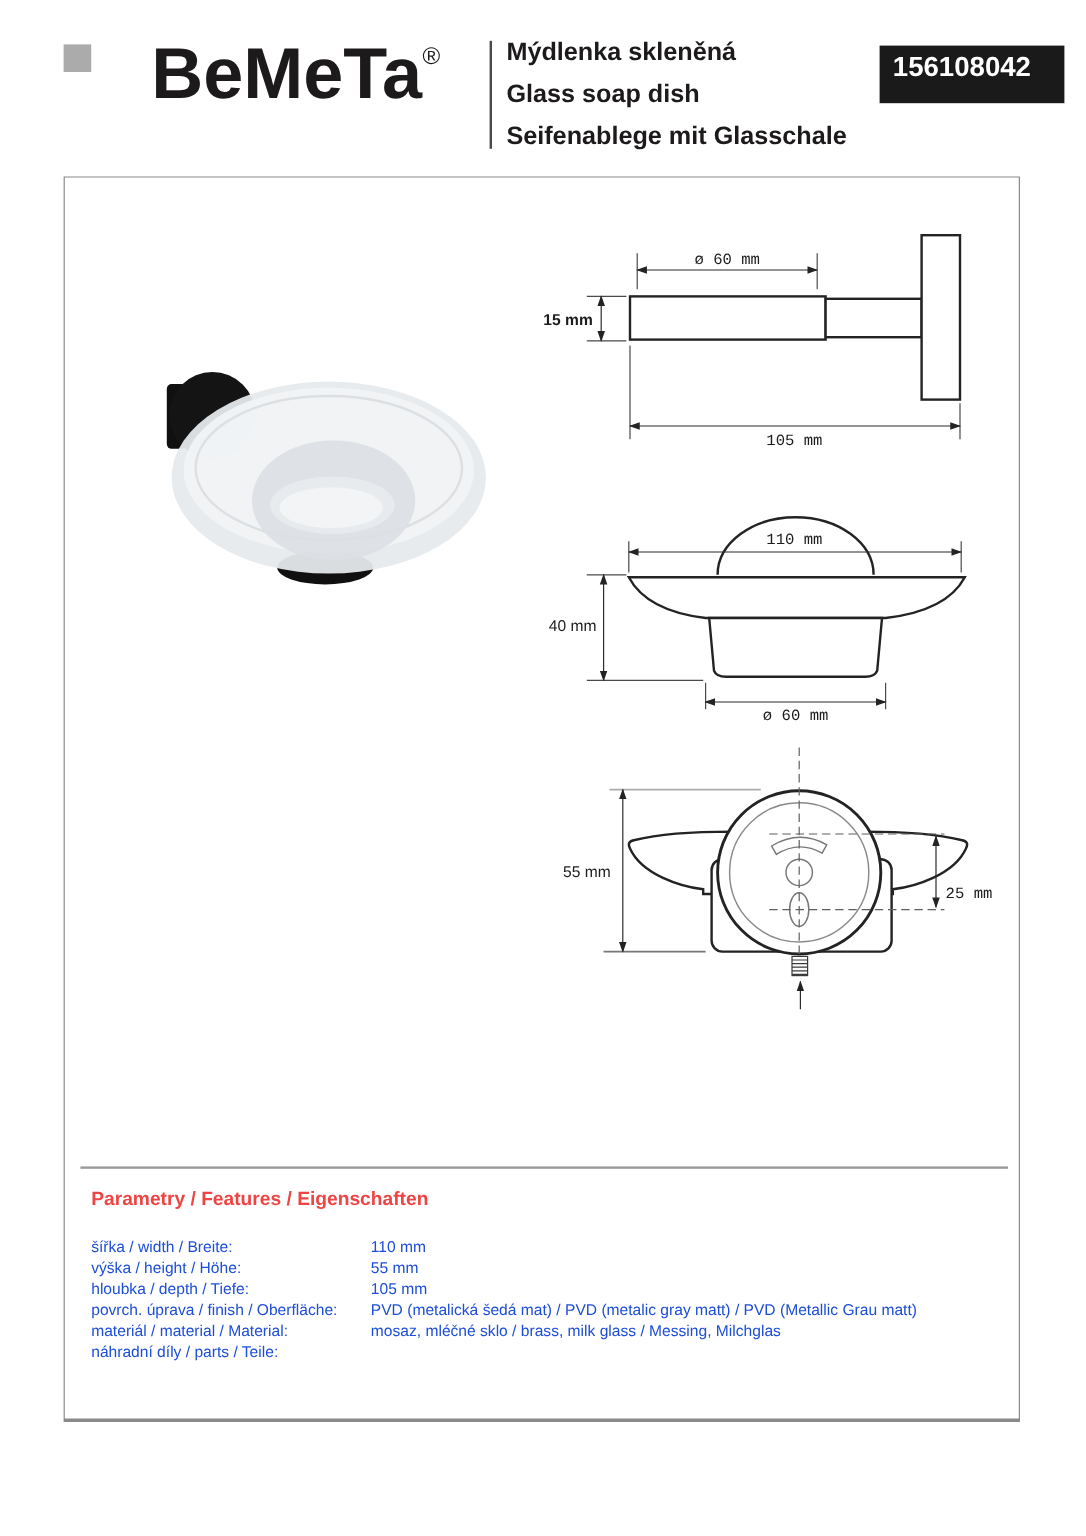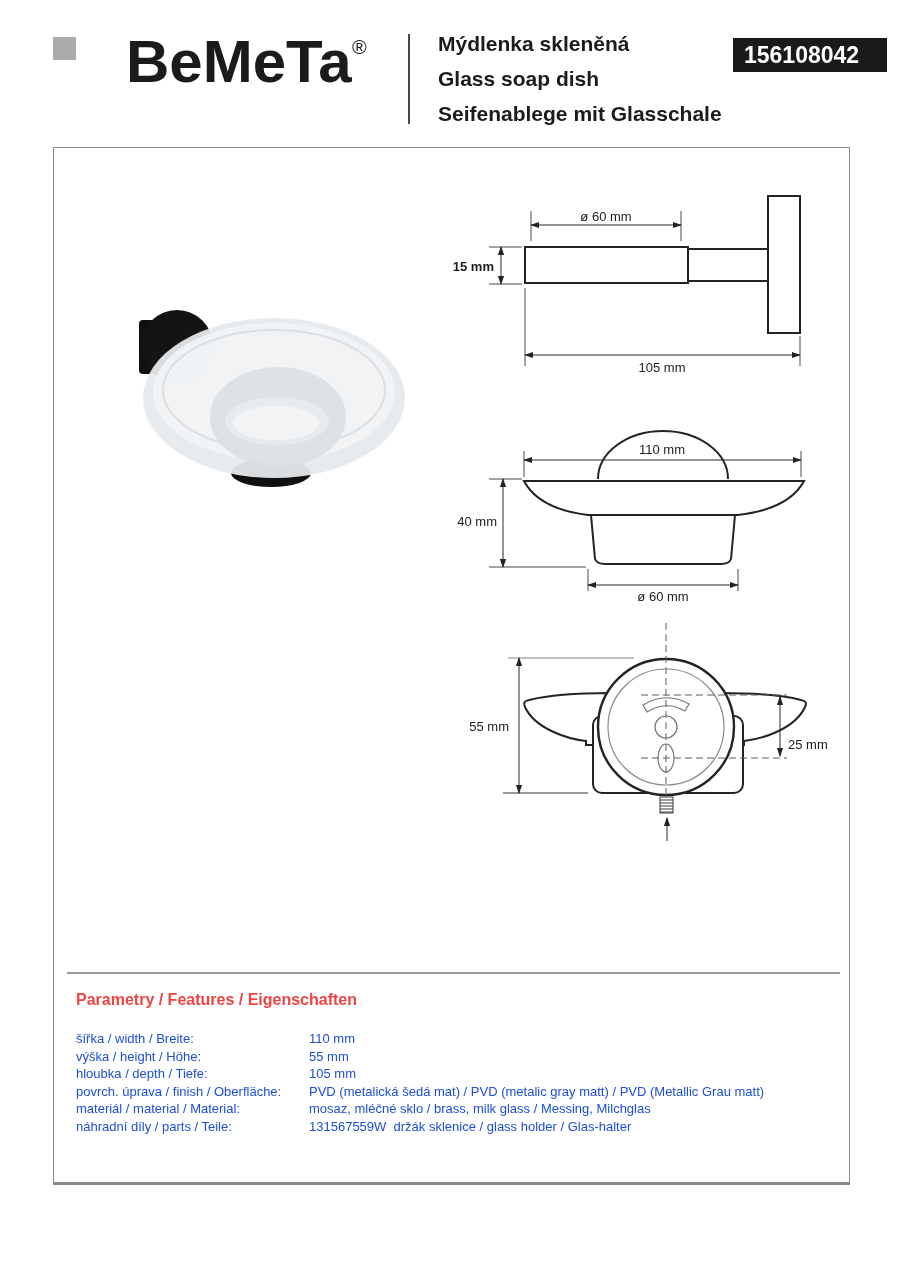--- a/index.html
+++ b/index.html
@@ -5,32 +5,32 @@
   html,body{margin:0;padding:0;background:#ffffff;}
   .page{position:relative;width:905px;height:1280px;background:#fff;overflow:hidden;
         font-family:"Liberation Sans", sans-serif;color:#231f20;}
 
   
   .logo-square{position:absolute;left:53px;top:37px;width:23px;height:23px;background:#ababab;}
   .logo-text{position:absolute;left:82px;top:24px;font-size:60px;font-weight:700;
              letter-spacing:0px;color:#1d1a1b;line-height:76px;margin-left:44px;}
   .logo-reg{position:absolute;left:352px;top:36px;font-size:20px;font-weight:400;color:#1d1a1b;}
   .header-divider{position:absolute;left:408px;top:34px;width:2px;height:90px;background:#4a4a4a;}
-  .titles{position:absolute;left:422px;top:26px;font-size:21px;font-weight:700;line-height:35px;color:#1d1a1b;margin-left:16px;}
-  .code-box{position:absolute;left:733px;top:38px;width:154px;height:34px;background:#1a1a1a;
+  .titles{position:absolute;left:422px;top:26px;font-size:21px;font-weight:700;line-height:35px;color:#1d1a1b;}
+  .code-box{position:absolute;left:733px;top:38px;width:154px;height:48px;background:#1a1a1a;
             color:#fff;font-size:23px;font-weight:700;line-height:34px;padding-left:11px;box-sizing:border-box;}
 
   
   .content-box{position:absolute;left:53px;top:147px;width:797px;height:1038px;
                border:1px solid #8a8a8a;border-bottom:3px solid #8a8a8a;box-sizing:border-box;background:#fff;}
   .content-box svg{position:absolute;left:0;top:0;}
 
   
   .dim-label{position:absolute;font-size:13px;color:#1c1c1c;white-space:nowrap;}
-  .c{transform:translateX(-50%);}
+  .c{transform:translateX(-50%);font-family:Liberation Mono, monospace;}
   .r{text-align:right;}
 
   
   .params-divider{position:absolute;left:13px;top:824px;width:773px;border-top:2px solid #9a9a9a;}
   .params-title{position:absolute;left:22px;top:843px;font-size:16px;font-weight:700;color:#ef4444;}
   .params-table{position:absolute;left:22px;top:882px;font-size:13px;line-height:17.5px;color:#1d4ed8;}
   .p-row{display:flex;}
   .p-label{width:233px;flex:0 0 233px;}
   .p-values div{white-space:pre;}
 
@@ -147,21 +147,21 @@
 
     <span class="dim-label c" style="left:552px;top:61px;">ø 60 mm</span>
     <span class="dim-label r" style="left:390px;top:111px;width:50px;font-weight:bold;">15 mm</span>
     <span class="dim-label c" style="left:608px;top:212px;">105 mm</span>
 
     <span class="dim-label c" style="left:608px;top:294px;">110 mm</span>
     <span class="dim-label r" style="left:388px;top:366px;width:55px;">40 mm</span>
     <span class="dim-label c" style="left:609px;top:441px;">ø 60 mm</span>
 
     <span class="dim-label r" style="left:388px;top:571px;width:67px;">55 mm</span>
-    <span class="dim-label" style="left:734px;top:589px;">25 mm</span>
+    <span class="dim-label" style="left:734px;top:589px;font-family:Liberation Mono, monospace;">25 mm</span>
 
     <div class="params-divider"></div>
     <div class="params-title">Parametry / Features / Eigenschaften</div>
     <div class="params-table">
       <div class="p-row">
         <div class="p-label">šířka / width / Breite:</div>
         <div class="p-values">
             <div>110 mm</div>
           </div>
       </div>
@@ -185,19 +185,18 @@
       </div>
       <div class="p-row">
         <div class="p-label">materiál / material / Material:</div>
         <div class="p-values">
             <div>mosaz, mléčné sklo / brass, milk glass / Messing, Milchglas</div>
           </div>
       </div>
       <div class="p-row">
         <div class="p-label">náhradní díly / parts / Teile:</div>
         <div class="p-values">
-          <div>131567559W  držák sklenice / glass holder / Glas-halter</div>
         </div>
       </div>
     </div>
   </div>
 
 </div>
 
 </body></html>

